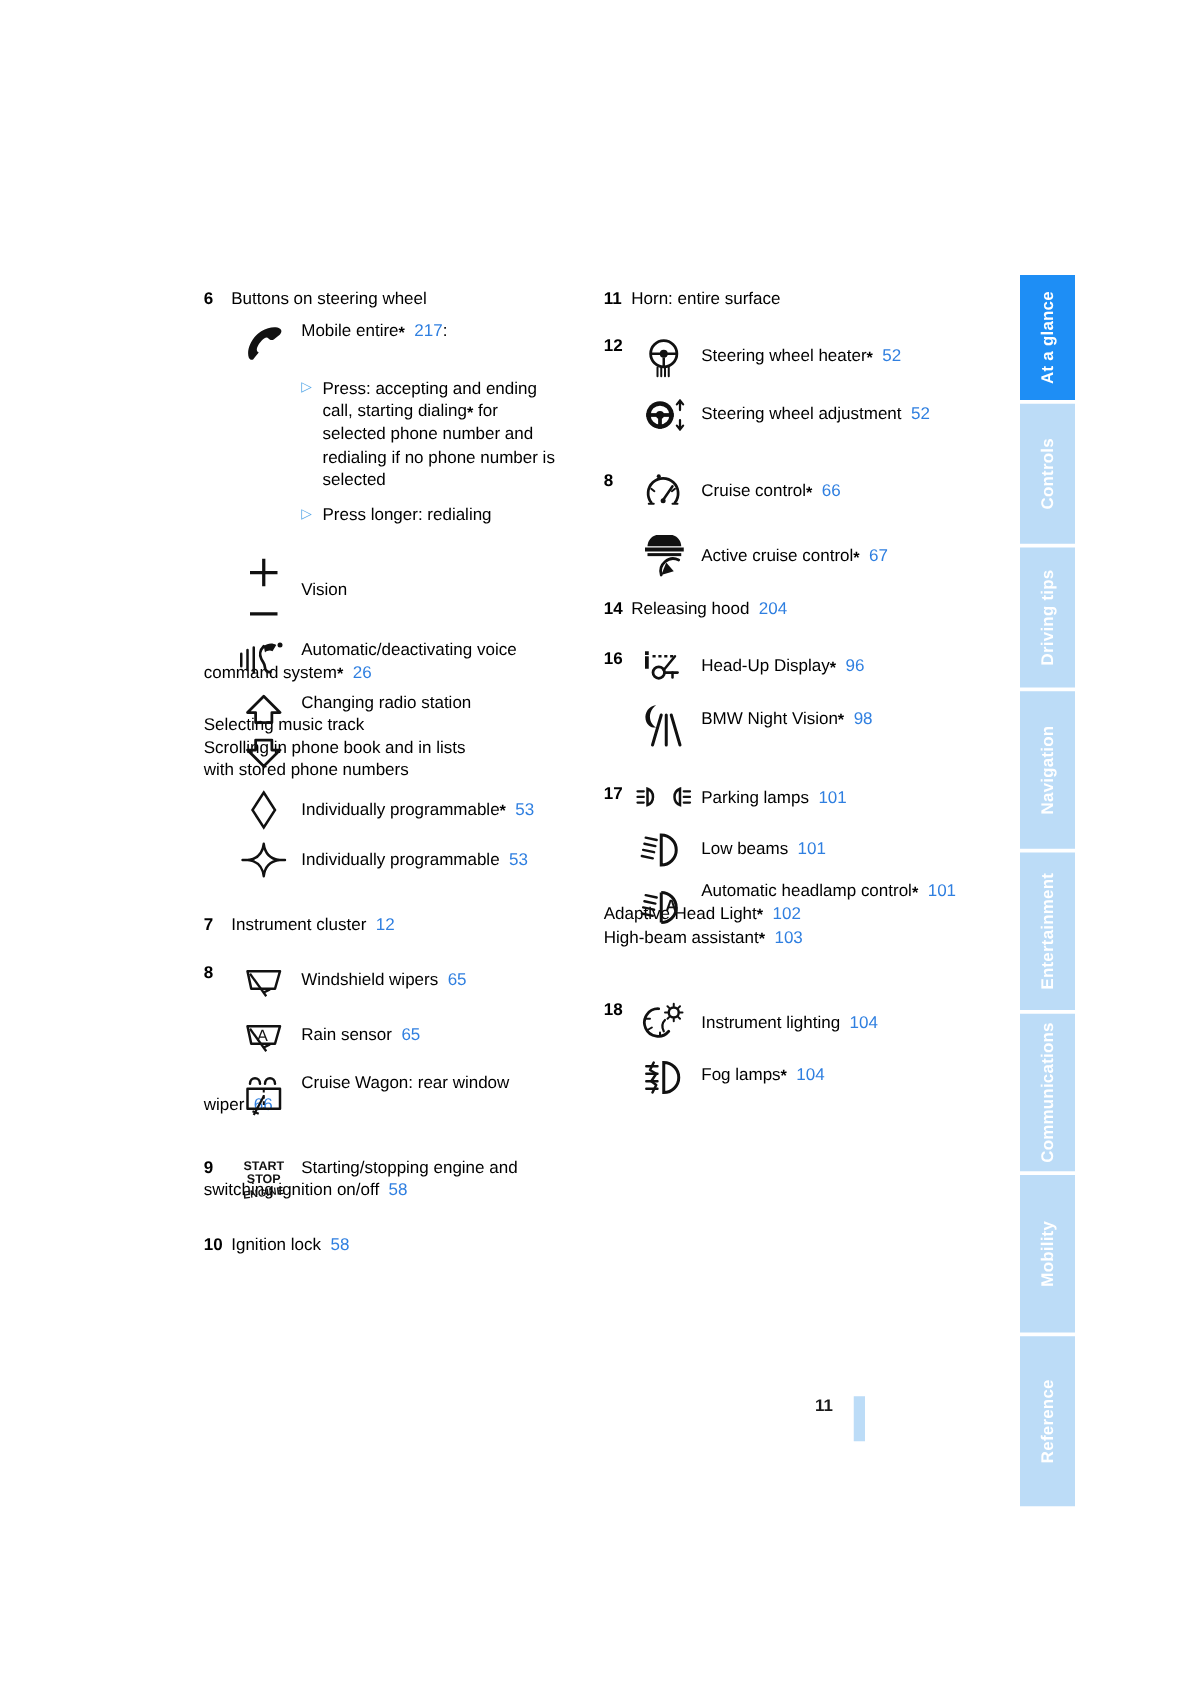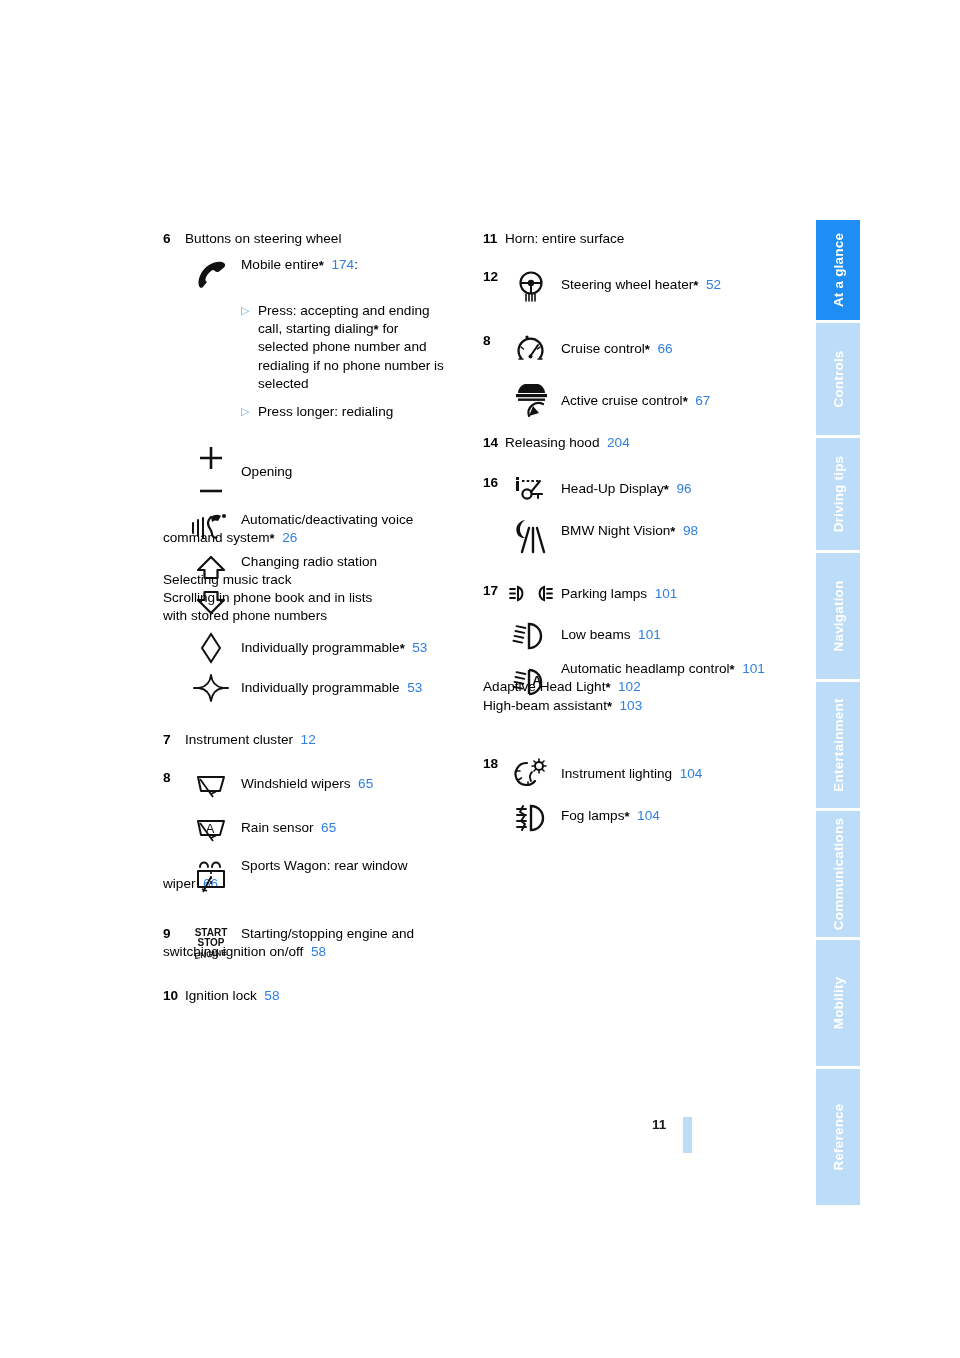--- a/index.html
+++ b/index.html
@@ -116,21 +116,21 @@
         <span class="rowtext">Buttons on steering wheel</span>
       </div>
 
       <div class="ico-row" style="margin-top:8px;min-height:44px">
         <span class="ico">
           <svg width="44" height="36" viewBox="0 0 44 36">
             <path d="M10 30 C8 24 12 14 20 9 C26 5.5 32 5 35 7 C36.5 8 36.5 10 35 11.5 L30 15.5 C28.5 16.6 27 16 26 15 C25 14 24 13.6 22.6 14.6 C19.5 16.8 17 20.5 16.5 23 C16.2 24.6 17 25.6 18 26 L13.5 31.5 C12.2 32.2 10.8 31.8 10 30 Z" fill="#111"></path>
           </svg>
         </span>
         <span class="txt">
-          <span>Mobile entire</span><span class="star">*</span>&nbsp;&nbsp;<span class="pg">174</span><span>:</span>
+          <span>Mobile entire</span><span class="star">*</span>&nbsp;&nbsp;<span class="pg">217</span><span>:</span>
         </span>
       </div>
 
       <div class="bullet-row">
         <span class="bullet">▷</span>
         <span class="bullet-txt">
           <span>Press: accepting and ending</span><br>
           <span>call, starting dialing</span><span class="star">*</span><span> for</span><br>
           <span>selected phone number and</span><br>
           <span>redialing if no phone number is</span><br>
@@ -143,21 +143,21 @@
         <span class="bullet-txt">Press longer: redialing</span>
       </div>
 
       <div class="ico-row" style="margin-top:20px;min-height:66px">
         <span class="ico" style="top:-2px">
           <svg width="44" height="66" viewBox="0 0 44 66">
             <path d="M22 8 L22 30 M11 19 L33 19" stroke="#111" stroke-width="2.6" stroke-linecap="butt"></path>
             <path d="M11 52 L33 52" stroke="#111" stroke-width="2.6" stroke-linecap="butt"></path>
           </svg>
         </span>
-        <span class="txt" style="display:block;padding-top:22px">Opening</span>
+        <span class="txt" style="display:block;padding-top:22px">Vision</span>
       </div>
 
       <div class="ico-row" style="margin-top:4px;min-height:38px">
         <span class="ico">
           <svg width="46" height="34" viewBox="0 0 46 34">
             <path d="M5 12 L5 22 M10 9 L10 25 M15 7 L15 27" stroke="#111" stroke-width="2" stroke-linecap="round"></path>
             <path d="M23 6 C20 9 19.5 13 21 16 C22.5 19 24 20 24 23 C24 25.5 26 27 28.5 26.5" stroke="#111" stroke-width="2.2" fill="none" stroke-linecap="round"></path>
             <path d="M23 6 C26 3.5 30 3 33 5 L30 10 C28 9 25.5 9.5 24 11" fill="#111"></path>
             <circle cx="36" cy="5" r="2" fill="#111"></circle>
           </svg>
@@ -255,21 +255,21 @@
           <svg width="48" height="38" viewBox="0 0 48 38">
             <path d="M11 14 L37 14 L37 30 L11 30 Z" fill="none" stroke="#111" stroke-width="2" stroke-linejoin="round"></path>
             <path d="M13 10 C13 4 21 4 21 10" fill="none" stroke="#111" stroke-width="2" stroke-linecap="round"></path>
             <path d="M25 10 C25 4 33 4 33 10" fill="none" stroke="#111" stroke-width="2" stroke-linecap="round"></path>
             <path d="M24 14 L24 30" stroke="#111" stroke-width="1.6" stroke-dasharray="3,2"></path>
             <path d="M24 20 L16 35" stroke="#111" stroke-width="1.8"></path>
             <path d="M15 32 L20 34" stroke="#111" stroke-width="1.8"></path>
           </svg>
         </span>
         <span class="txt">
-          <span>Sports Wagon: rear window</span><br>
+          <span>Cruise Wagon: rear window</span><br>
           <span>wiper</span>&nbsp;&nbsp;<span class="pg">66</span>
         </span>
       </div>
     </div>
 
     <div class="item" style="margin-top:28px">
       <span class="num">9</span>
       <div class="ico-row" style="min-height:40px">
         <span class="ico" style="top:-1px">
           <svg width="52" height="40" viewBox="0 0 52 40">
@@ -316,20 +316,36 @@
             <path d="M14 15 L34 15" stroke="#111" stroke-width="2"></path>
             <path d="M24 18 L24 25" stroke="#111" stroke-width="2"></path>
             <path d="M19 26 L19 33 M22 26 L22 33 M25 26 L25 33 M28 26 L28 33" stroke="#111" stroke-width="1.6" stroke-linecap="round"></path>
           </svg>
         </span>
         <span class="txt" style="display:block;padding-top:8px">
           <span>Steering wheel heater</span><span class="star">*</span>&nbsp;&nbsp;<span class="pg">52</span>
         </span>
       </div>
 
+      <div class="ico-row" style="margin-top:10px;min-height:34px">
+        <span class="ico">
+          <svg width="48" height="32" viewBox="0 0 48 32">
+            <circle cx="21" cy="16" r="11" fill="#111"></circle>
+            <circle cx="21" cy="16" r="7.5" fill="#fff"></circle>
+            <circle cx="21" cy="16" r="3.2" fill="#111"></circle>
+            <rect x="10" y="14.5" width="22" height="3" fill="#111"></rect>
+            <rect x="19.5" y="16" width="3" height="11" fill="#111"></rect>
+            <path d="M37 5 L37 12 M34.5 7.5 L37 4.5 L39.5 7.5" stroke="#111" stroke-width="1.8" fill="none" stroke-linecap="round"></path>
+            <path d="M37 20 L37 27 M34.5 24.5 L37 27.5 L39.5 24.5" stroke="#111" stroke-width="1.8" fill="none" stroke-linecap="round"></path>
+          </svg>
+        </span>
+        <span class="txt" style="display:block;padding-top:6px">
+          <span>Steering wheel adjustment</span>&nbsp;&nbsp;<span class="pg">52</span>
+        </span>
+      </div>
     </div>
 
     <div class="item" style="margin-top:26px">
       <span class="num">8</span>
 
       <div class="ico-row" style="min-height:36px">
         <span class="ico">
           <svg width="48" height="34" viewBox="0 0 48 34">
             <path d="M33 26 A12 12 0 1 0 14 26" fill="none" stroke="#111" stroke-width="2.2" stroke-linecap="round"></path>
             <path d="M12 27 L16 27 M31 27 L35 27 M14 15 L16.5 17 M33 15 L30.5 17" stroke="#111" stroke-width="1.6" stroke-linecap="round"></path>

